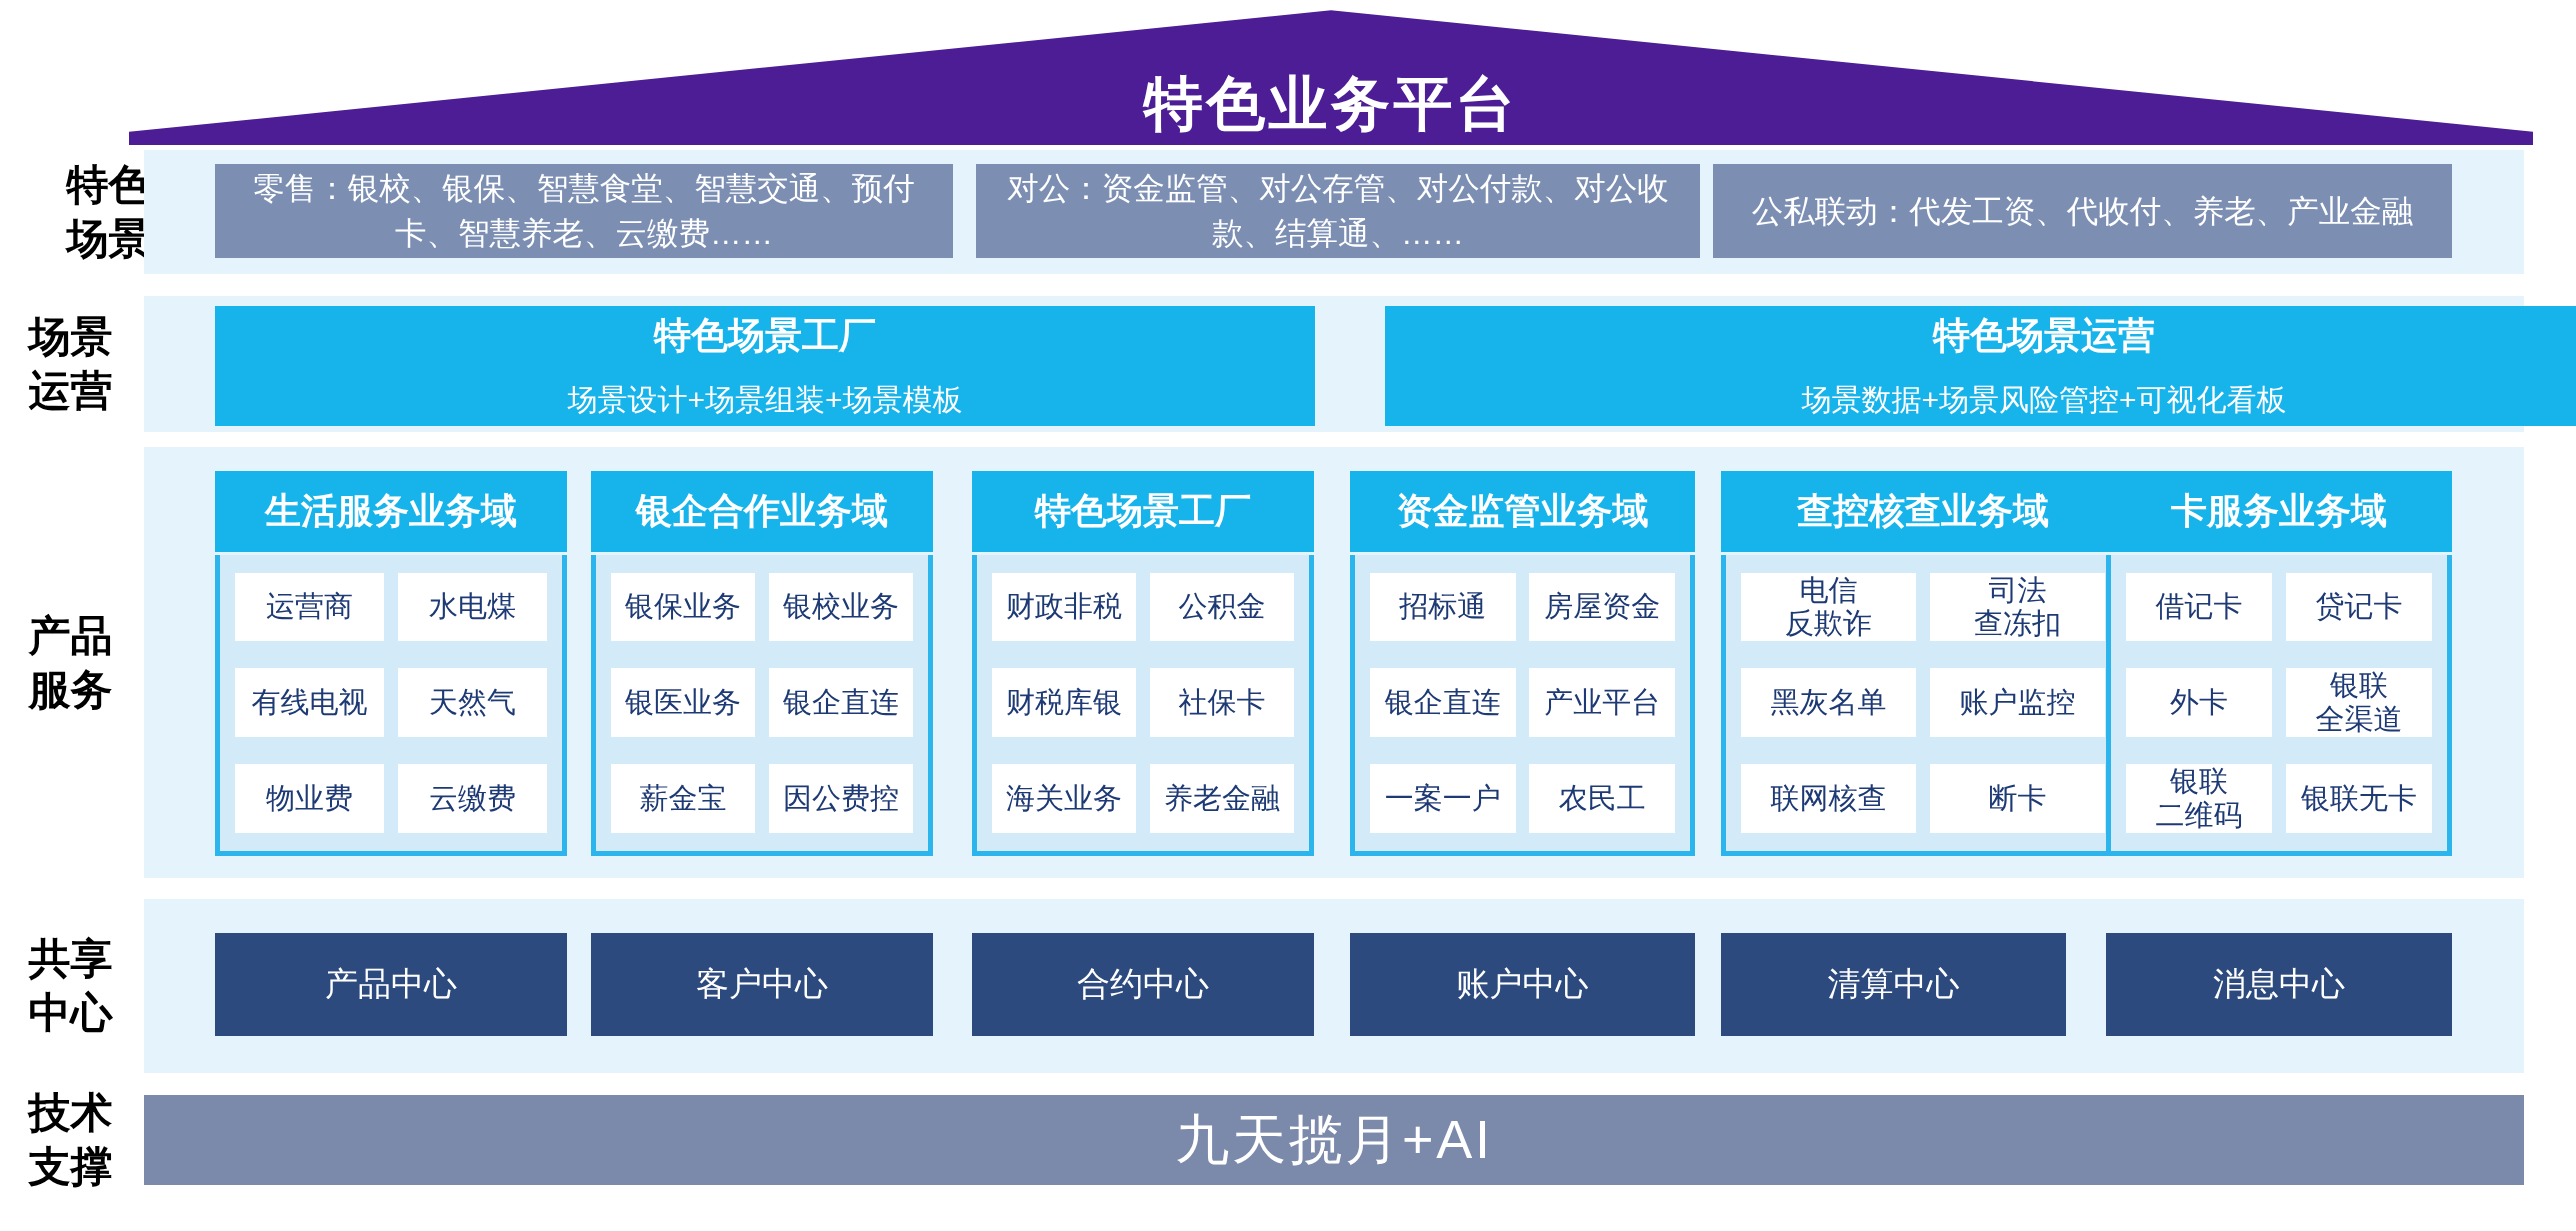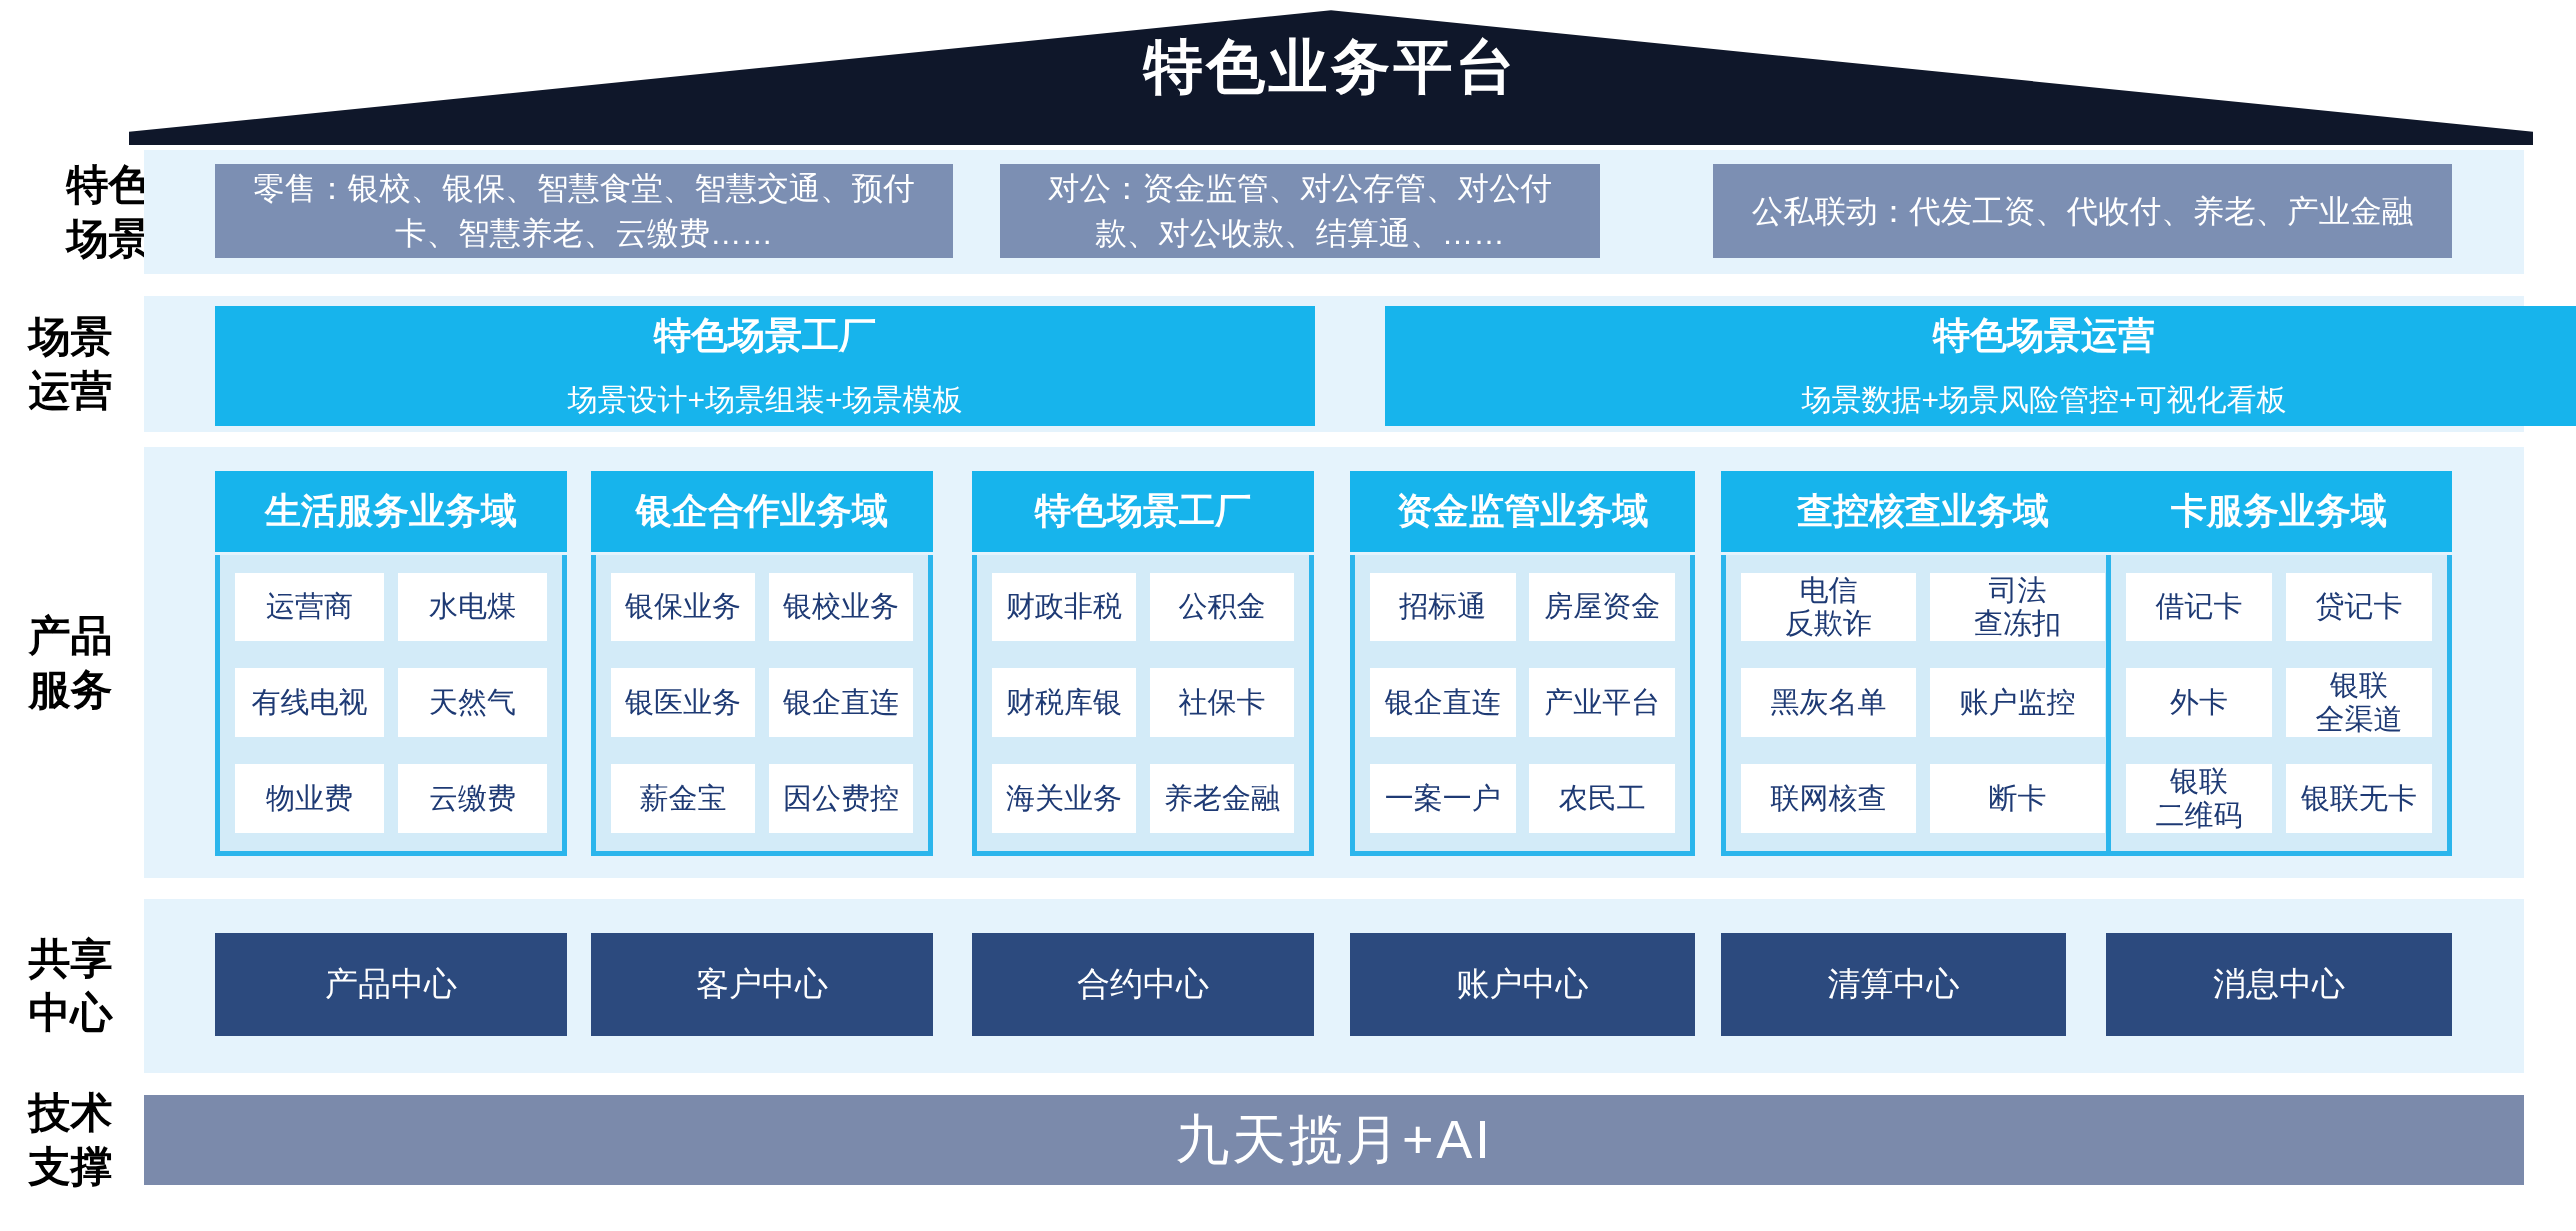--- a/index.html
+++ b/index.html
@@ -4,23 +4,23 @@
 <style>
   html,body { margin:0; padding:0; }
   body {
     width:2576px; height:1232px; position:relative; overflow:hidden;
     background:#ffffff; font-family:"Liberation Sans", sans-serif;
   }
 
   
   .roof {
     position:absolute; left:129px; top:10.3px; width:2404px; height:135px;
-    background:#0f172a;
+    background:#4c1d95;
     clip-path:polygon(50% 0%, 100% 90%, 100% 100%, 0% 100%, 0% 90%);
-    display:flex; align-items:flex-start; justify-content:center;
+    display:flex; align-items:flex-end; justify-content:center;
   }
   .roof-title {
     color:#ffffff; font-size:59px; font-weight:bold; letter-spacing:3.4px;
     margin-top:18px;
   }
 
   
   .side-label {
     position:absolute; left:0; width:141px; text-align:center;
     color:#000000; font-size:42px; font-weight:bold; line-height:1.28;
@@ -40,21 +40,21 @@
   .band-centers { top:899px; height:174px; }
 
   
   .scene-box {
     position:absolute; top:14.4px; height:94px; background:#7C8FB3;
     color:#ffffff; font-size:31.5px; line-height:1.45;
     display:flex; align-items:center; justify-content:center; text-align:center;
     padding:0 19px; box-sizing:border-box;
   }
   .scene-1 { left:71px;  width:738px; }
-  .scene-2 { left:856px; width:600px;text-align:center; }
+  .scene-2 { left:832px; width:724px;text-align:center; }
   .scene-3 { left:1569px; width:739px; }
 
   
   .op-box {
     position:absolute; top:9.6px; height:120px; background:#17B4EC;
     color:#ffffff; display:flex; flex-direction:column;
     align-items:center; justify-content:center; gap:19px; text-align:center;
   }
   .op-1 { left:71px;  width:1100px; }
   .op-2 { left:1206px; width:1318px;margin-left:35px; }

